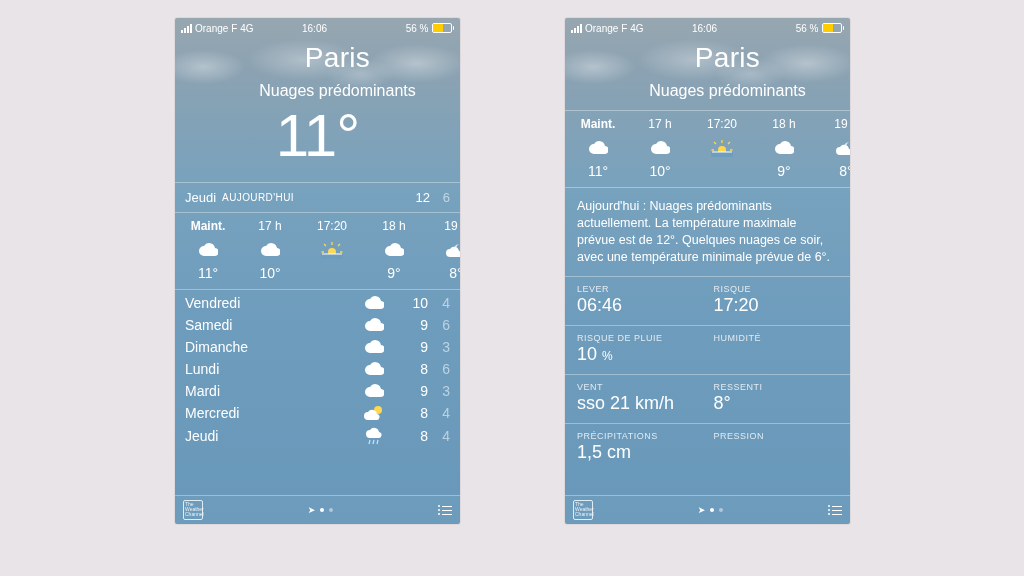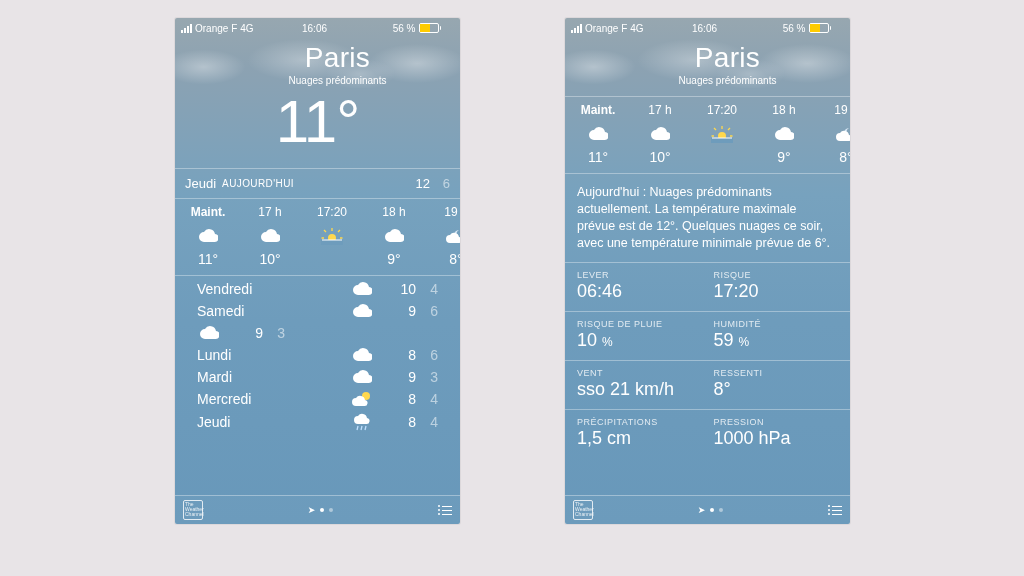--- a/index.html
+++ b/index.html
@@ -11,55 +11,55 @@
   .phone.right{left:565px;}
   
   .clouds{position:absolute;top:0;left:0;right:0;height:70px;
     background:
       radial-gradient(ellipse 60px 25px at 10% 70%,rgba(255,255,255,0.35),transparent 70%),
       radial-gradient(ellipse 80px 30px at 45% 60%,rgba(255,255,255,0.3),transparent 70%),
       radial-gradient(ellipse 70px 28px at 85% 65%,rgba(255,255,255,0.35),transparent 70%),
       radial-gradient(ellipse 50px 22px at 65% 80%,rgba(255,255,255,0.25),transparent 70%);
   }
   
-  .status{position:relative;display:flex;justify-content:space-between;align-items:center;height:16px;padding:2px 19px 0 6px;font-size:10px;font-weight:500;}
+  .status{position:relative;display:flex;justify-content:space-between;align-items:center;height:16px;padding:2px 6px 0 6px;font-size:10px;font-weight:500;}
   .status .sleft,.status .sright{display:flex;align-items:center;gap:3px;}
   .status .time{position:absolute;left:0;right:6px;text-align:center;}
   .bars{display:flex;align-items:flex-end;gap:1px;}
   .bars span{display:block;width:2px;background:#fff;}
   .bars span:nth-child(1){height:3px;}
   .bars span:nth-child(2){height:5px;}
   .bars span:nth-child(3){height:7px;}
   .bars span:nth-child(4){height:9px;}
   .batt{display:flex;align-items:center;gap:1px;}
   .batt .body{width:18px;height:8px;border:1px solid #fff;border-radius:2px;position:relative;}
   .batt .body .fill{position:absolute;left:0;top:0;bottom:0;width:56%;background:#FFCC00;}
   .batt .tip{width:1.5px;height:4px;background:#fff;border-radius:0 1px 1px 0;}
   
   .city{position:relative;text-align:center;margin-top:6px;padding-left:40px;}
   .city h1{margin:0;font-size:28px;font-weight:300;letter-spacing:0.3px;}
-  .city .cond{font-size:10px;font-weight:400;margin-top:1px;}
+  .city .cond{font-size:16px;font-weight:400;margin-top:8px;}
   .bigtemp{text-align:center;font-size:60px;font-weight:200;line-height:1;margin:6px 0 16px 0;letter-spacing:-1px;}
   
   .sep{border-top:1px solid rgba(255,255,255,0.35);}
   .today-row{display:flex;align-items:center;padding:7px 10px;font-size:13px;}
   .today-row .day{flex:0 0 auto;margin-right:6px;}
   .today-row .tag{font-size:10px;letter-spacing:0.4px;}
   .today-row .spacer{flex:1;}
   .today-row .hi{width:26px;text-align:right;}
   .today-row .lo{width:20px;text-align:right;color:rgba(255,255,255,0.55);}
   
   .hourly{display:flex;padding:6px 0 8px 10px;gap:16px;overflow:hidden;}
   .hour{flex:0 0 46px;text-align:center;}
   .hour .lab{font-size:12px;}
   .hour .lab.now{font-weight:600;}
   .hour .ico{height:22px;margin:6px 0 4px 0;display:flex;align-items:center;justify-content:center;}
   .hour .tmp{font-size:14px;}
   
-  .daily{padding:2px 12px;}
+  .daily{padding:2px 0;}
   .drow{display:flex;align-items:center;padding:3px 10px;font-size:14px;}
   .drow .dname{flex:1;}
   .drow .dico{width:24px;display:flex;justify-content:center;}
   .drow .dhi{width:42px;text-align:right;}
   .drow .dlo{width:22px;text-align:right;color:rgba(255,255,255,0.55);}
   
   .phone.right .city{margin-top:6px;}
   
   .summary{padding:10px 12px;font-size:12.5px;line-height:1.35;}
   
@@ -214,20 +214,21 @@
           <div class="dname">Samedi</div>
           <div class="dico">
             <svg width="20" height="14" viewBox="0 0 20 14">
               <path fill="#ffffff" d="M6 13a5 5 0 0 1 0-10 6 6 0 0 1 11 2 4 4 0 0 1-1 8H6z"></path>
             </svg>
           </div>
           <div class="dhi">9</div>
           <div class="dlo">6</div>
         </div>
         <div class="drow">
+          <div class="dname">Dimanche</div>
           <div class="dico">
             <svg width="20" height="14" viewBox="0 0 20 14">
               <path fill="#ffffff" d="M6 13a5 5 0 0 1 0-10 6 6 0 0 1 11 2 4 4 0 0 1-1 8H6z"></path>
             </svg>
           </div>
           <div class="dhi">9</div>
           <div class="dlo">3</div>
         </div>
         <div class="drow">
           <div class="dname">Lundi</div>
@@ -401,37 +402,35 @@
     <div class="detcell rightc topb">
       <div class="detlabel">RISQUE</div>
       <div class="detval">17:20</div>
     </div>
     <div class="detcell leftc topb">
       <div class="detlabel">RISQUE DE PLUIE</div>
       <div class="detval"><span>10</span> <span class="unit">%</span></div>
     </div>
     <div class="detcell rightc topb">
       <div class="detlabel">HUMIDITÉ</div>
-      <div class="detval"><span>59</span> <span class="unit">%</span></div>
     </div>
     <div class="detcell leftc topb">
       <div class="detlabel">VENT</div>
       <div class="detval">sso 21 km/h</div>
     </div>
     <div class="detcell rightc topb">
       <div class="detlabel">RESSENTI</div>
       <div class="detval">8°</div>
     </div>
     <div class="detcell leftc topb">
       <div class="detlabel">PRÉCIPITATIONS</div>
       <div class="detval">1,5 cm</div>
     </div>
     <div class="detcell rightc topb">
       <div class="detlabel">PRESSION</div>
-      <div class="detval">1000 hPa</div>
     </div>
   </div>
 
   <div class="bottombar">
     <div class="twc">The Weather Channel</div>
     <div class="pager">
       <span class="arrow">➤</span>
       <span class="dot active"></span>
       <span class="dot"></span>
     </div>

